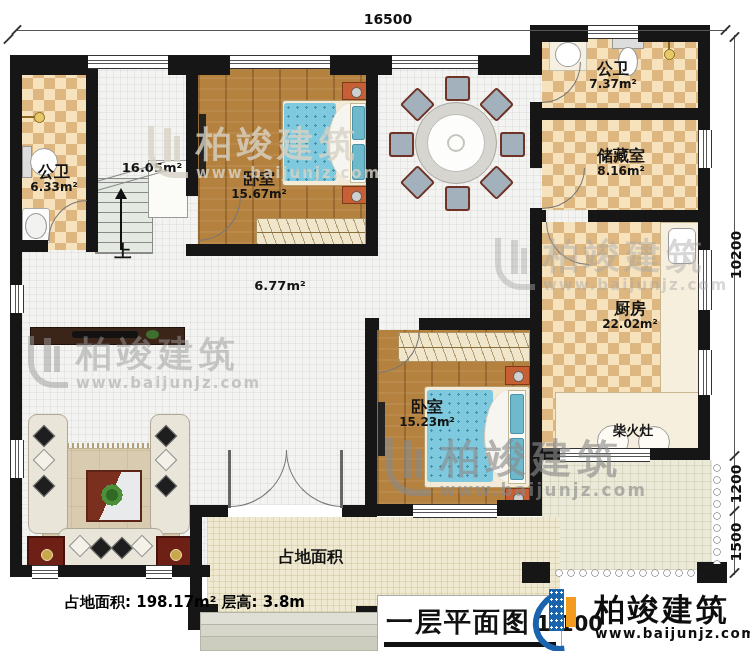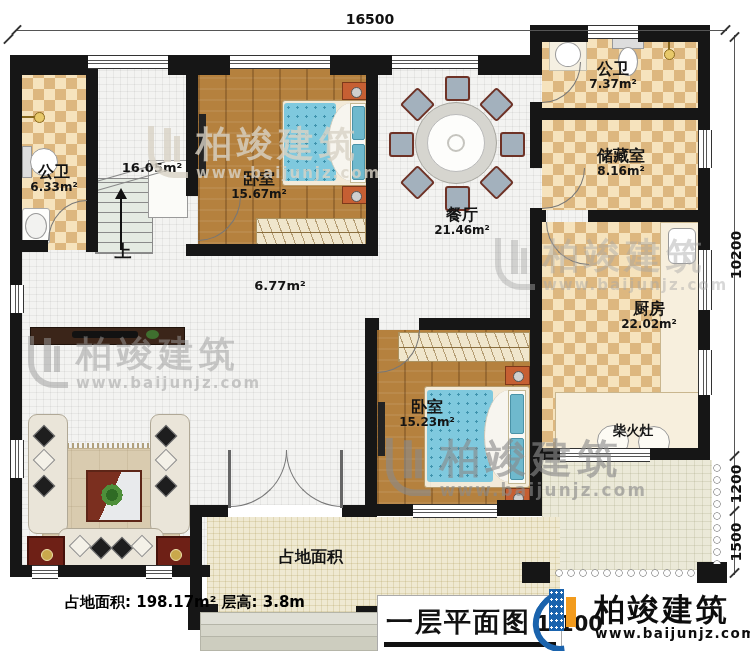--- a/index.html
+++ b/index.html
@@ -266,46 +266,42 @@
     <div class="ar">6.33m²</div>
   </div>
   <div class="abs lbl" style="left:578px;top:60px;width:70px;">
     <div class="nm">公卫</div>
     <div class="ar">7.37m²</div>
   </div>
   <div class="abs lbl" style="left:576px;top:147px;width:90px;">
     <div class="nm">储藏室</div>
     <div class="ar">8.16m²</div>
   </div>
-  <div class="abs lbl" style="left:609px;top:300px;width:80px;text-align:center;">
+  <div class="abs lbl" style="left:590px;top:300px;width:80px;text-align:center;">
     <div class="nm">厨房</div>
     <div class="ar">22.02m²</div>
   </div>
   <div class="abs lbl" style="left:214px;top:170px;width:90px;">
     <div class="nm">卧室</div>
     <div class="ar">15.67m²</div>
-  </div>
-  <div class="abs lbl" style="left:412px;top:206px;width:100px;">
-    <div class="nm">餐厅</div>
-    <div class="ar">21.46m²</div>
   </div>
   <div class="abs lbl" style="left:382px;top:398px;width:90px;">
     <div class="nm">卧室</div>
     <div class="ar">15.23m²</div>
   </div>
   <div class="abs lbl" style="left:256px;top:548px;width:110px;">
     <div class="nm">占地面积</div>
   </div>
   <div class="abs small-lbl" style="left:240px;top:278px;width:80px;font-size:13px;">6.77m²</div>
 
   <div class="abs dimline" style="left:15px;top:30px;width:712px;height:1px;"></div>
   <div class="abs tick" style="left:10px;top:29px;"></div>
   <div class="abs tick" style="left:719px;top:29px;"></div>
   <div class="abs tick" style="left:2px;top:38px;"></div>
-  <div class="abs dimtxt" style="left:330px;top:11px;width:80px;">16500</div>
+  <div class="abs dimtxt" style="left:348px;top:11px;width:80px;">16500</div>
   <div class="abs dimline" style="left:734px;top:35px;width:1px;height:540px;"></div>
   <div class="abs tick" style="left:728px;top:36px;"></div>
   <div class="abs tick" style="left:728px;top:455px;"></div>
   <div class="abs tick" style="left:728px;top:510px;"></div>
   <div class="abs tick" style="left:728px;top:572px;"></div>
   <div class="abs dimtxt vdim" style="left:706px;top:247px;width:60px;">10200</div>
   <div class="abs dimtxt vdim" style="left:706px;top:476px;width:60px;">1200</div>
   <div class="abs dimtxt vdim" style="left:706px;top:534px;width:60px;">1500</div>
 
   <div class="abs wm" style="left:148px;top:126px;color:#d9d3c6;opacity:.8;">

